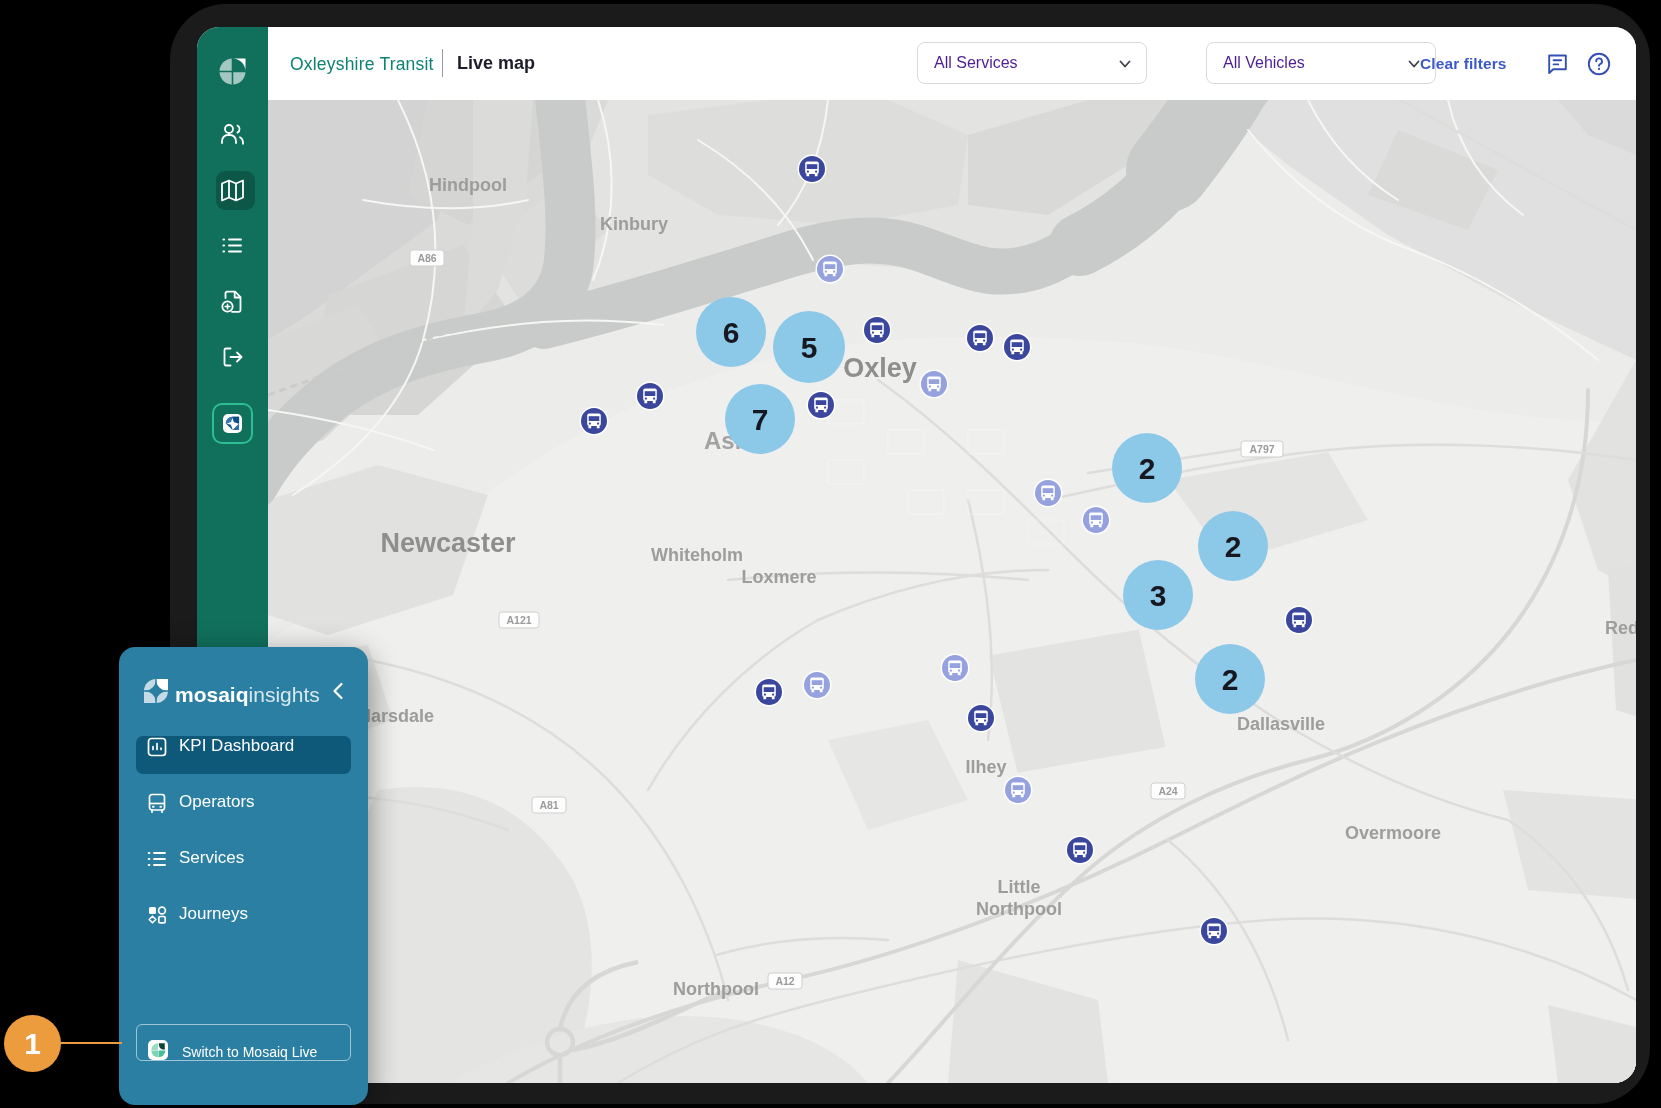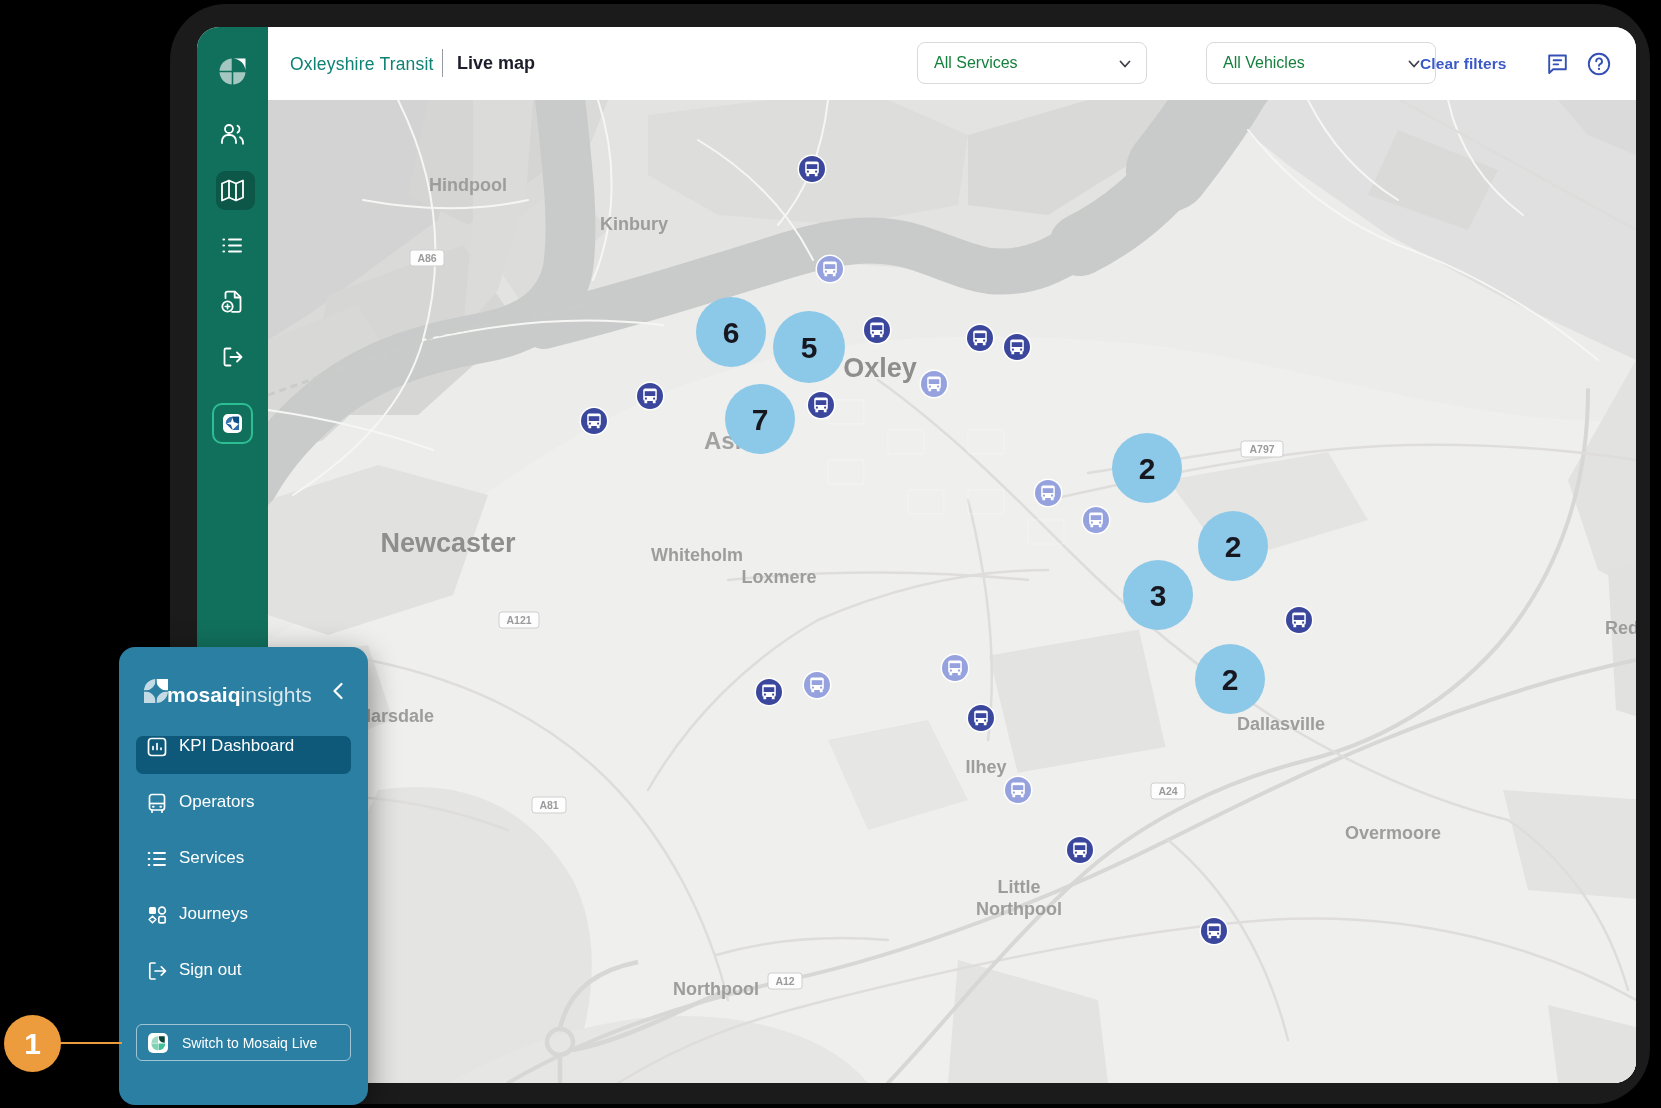--- a/index.html
+++ b/index.html
@@ -19,41 +19,41 @@
   border:2px solid #2dbe93; border-radius:10px; }
 .s-live .sq { position:absolute; left:9px; top:9px; width:19px; height:19px;
   background:#fff; border-radius:5px; }
 
 .topbar { position:absolute; left:71px; top:0; width:1448px; height:73px; background:#fff; }
 .brand { position:absolute; left:22px; top:27px; font-size:17.5px; font-weight:400;
   color:#0f8273; letter-spacing:.2px; }
 .tdiv { position:absolute; left:174px; top:22px; width:1px; height:28px; background:#9a9aa4; }
 .lmap { position:absolute; left:189px; top:26px; font-size:18px; font-weight:700; color:#1d1d2b; }
 .dd { position:absolute; top:15px; height:42px; border:1px solid #d8d8dd; border-radius:8px;
-  background:#fff; font-size:16px; color:#15803d; display:flex; align-items:center; padding:0 16px; }
+  background:#fff; font-size:16px; color:#4c1d95; display:flex; align-items:center; padding:0 16px; }
 .dd1 { left:649px; width:230px; }
 .dd2 { left:894px; width:230px;margin-left:44px; }
 .dd svg { position:absolute; right:14px; top:14px; }
 .clearf { position:absolute; left:1152px; top:28px; font-size:15.5px; font-weight:700; color:#3c59c8; letter-spacing:.1px; }
 
 .map { position:absolute; left:71px; top:73px; width:1368px; height:983px; background:#ececea; }
 
 .panel { position:absolute; left:119px; top:647px; width:249px; height:458px;
   background:#2b7fa2; border-radius:16px; box-shadow:0 8px 30px rgba(0,0,0,.45); }
 .p-logo { position:absolute; left:25px; top:32px; }
-.p-word { position:absolute; left:48px; top:36px; font-size:21px; font-weight:700; color:#fff; }
+.p-word { position:absolute; left:56px; top:36px; font-size:21px; font-weight:700; color:#fff; }
 .p-word span { font-weight:400; color:rgba(255,255,255,.82); }
 .p-chev { position:absolute; left:212px; top:34px; }
 .p-item { position:absolute; left:17px; width:215px; height:38px; border-radius:7px;
   color:#fff; font-size:17px; display:flex; }
 .p-item svg { margin:0 11px 0 10px; }
 .p-active { background:#0e587a; }
 .p-switch { position:absolute; left:17px; top:377px; width:215px; height:37px;
   border:1px solid rgba(255,255,255,.55); border-radius:6px; color:#fff; font-size:14px;
-  display:flex; align-items:center; }
+  display:flex; align-items:flex-end; }
 .p-switch .sq { width:20px; height:20px; background:#fff; border-radius:5px;
   margin:0 14px 0 11px; position:relative; }
 
 .badge { position:absolute; left:4px; top:1015px; width:57px; height:57px; border-radius:50%;
   background:#ec9b3d; color:#fff; font-size:30px; font-weight:700;
   display:flex; align-items:center; justify-content:center; }
 .bline { position:absolute; left:60px; top:1042px; width:62px; height:2px; background:#ec9b3d; }
 </style>
 </head>
 <body>
@@ -489,26 +489,20 @@
         </svg>
       Services</div>
     <div class="p-item" style="top:257px">
       <svg width="22" height="22" viewBox="0 0 22 22">
           <rect x="3" y="3" width="7" height="7" rx="1.5" fill="#fff"></rect>
           <circle cx="16" cy="6.5" r="3.4" fill="none" stroke="#fff" stroke-width="1.7"></circle>
           <path d="M6.5 12.2 L9.8 15.5 L6.5 18.8 L3.2 15.5 Z" fill="none" stroke="#fff" stroke-width="1.6" stroke-linejoin="round"></path>
           <rect x="12.8" y="12.5" width="6.4" height="6.4" rx="1.5" fill="none" stroke="#fff" stroke-width="1.7"></rect>
         </svg>
       Journeys</div>
-    <div class="p-item" style="top:313px">
-      <svg width="22" height="22" viewBox="0 0 22 22">
-          <path d="M9 3 H5.2 A1.4 1.4 0 0 0 3.8 4.4 V17.6 A1.4 1.4 0 0 0 5.2 19 H9" fill="none" stroke="#fff" stroke-width="1.7" stroke-linecap="round"></path>
-          <path d="M9 11 H19 M15.3 6.8 L19.5 11 L15.3 15.2" fill="none" stroke="#fff" stroke-width="1.7" stroke-linecap="round" stroke-linejoin="round"></path>
-        </svg>
-      Sign out</div>
     <div class="p-switch">
       <div class="sq">
         <svg width="20" height="20" viewBox="0 0 24 24" style="position:absolute;left:0;top:0">
           <g transform="translate(4,4) scale(0.67)">
             <path d="M12 0 A12 12 0 0 0 0 12 L12 12 Z" fill="#9bdcc3"></path>
             <path d="M0 13 A12 12 0 0 0 12 25 L12 13 Z" fill="#7fd2b4"></path>
             <path d="M13 13 H25 A12 12 0 0 1 13 25 Z" fill="#44c098"></path>
             <path d="M13.5 0 H24 V10.5 Q24 11.5 23 11.5 A10.5 10.5 0 0 1 13.5 1.5 Z" fill="#0d4437"></path>
           </g>
         </svg>

